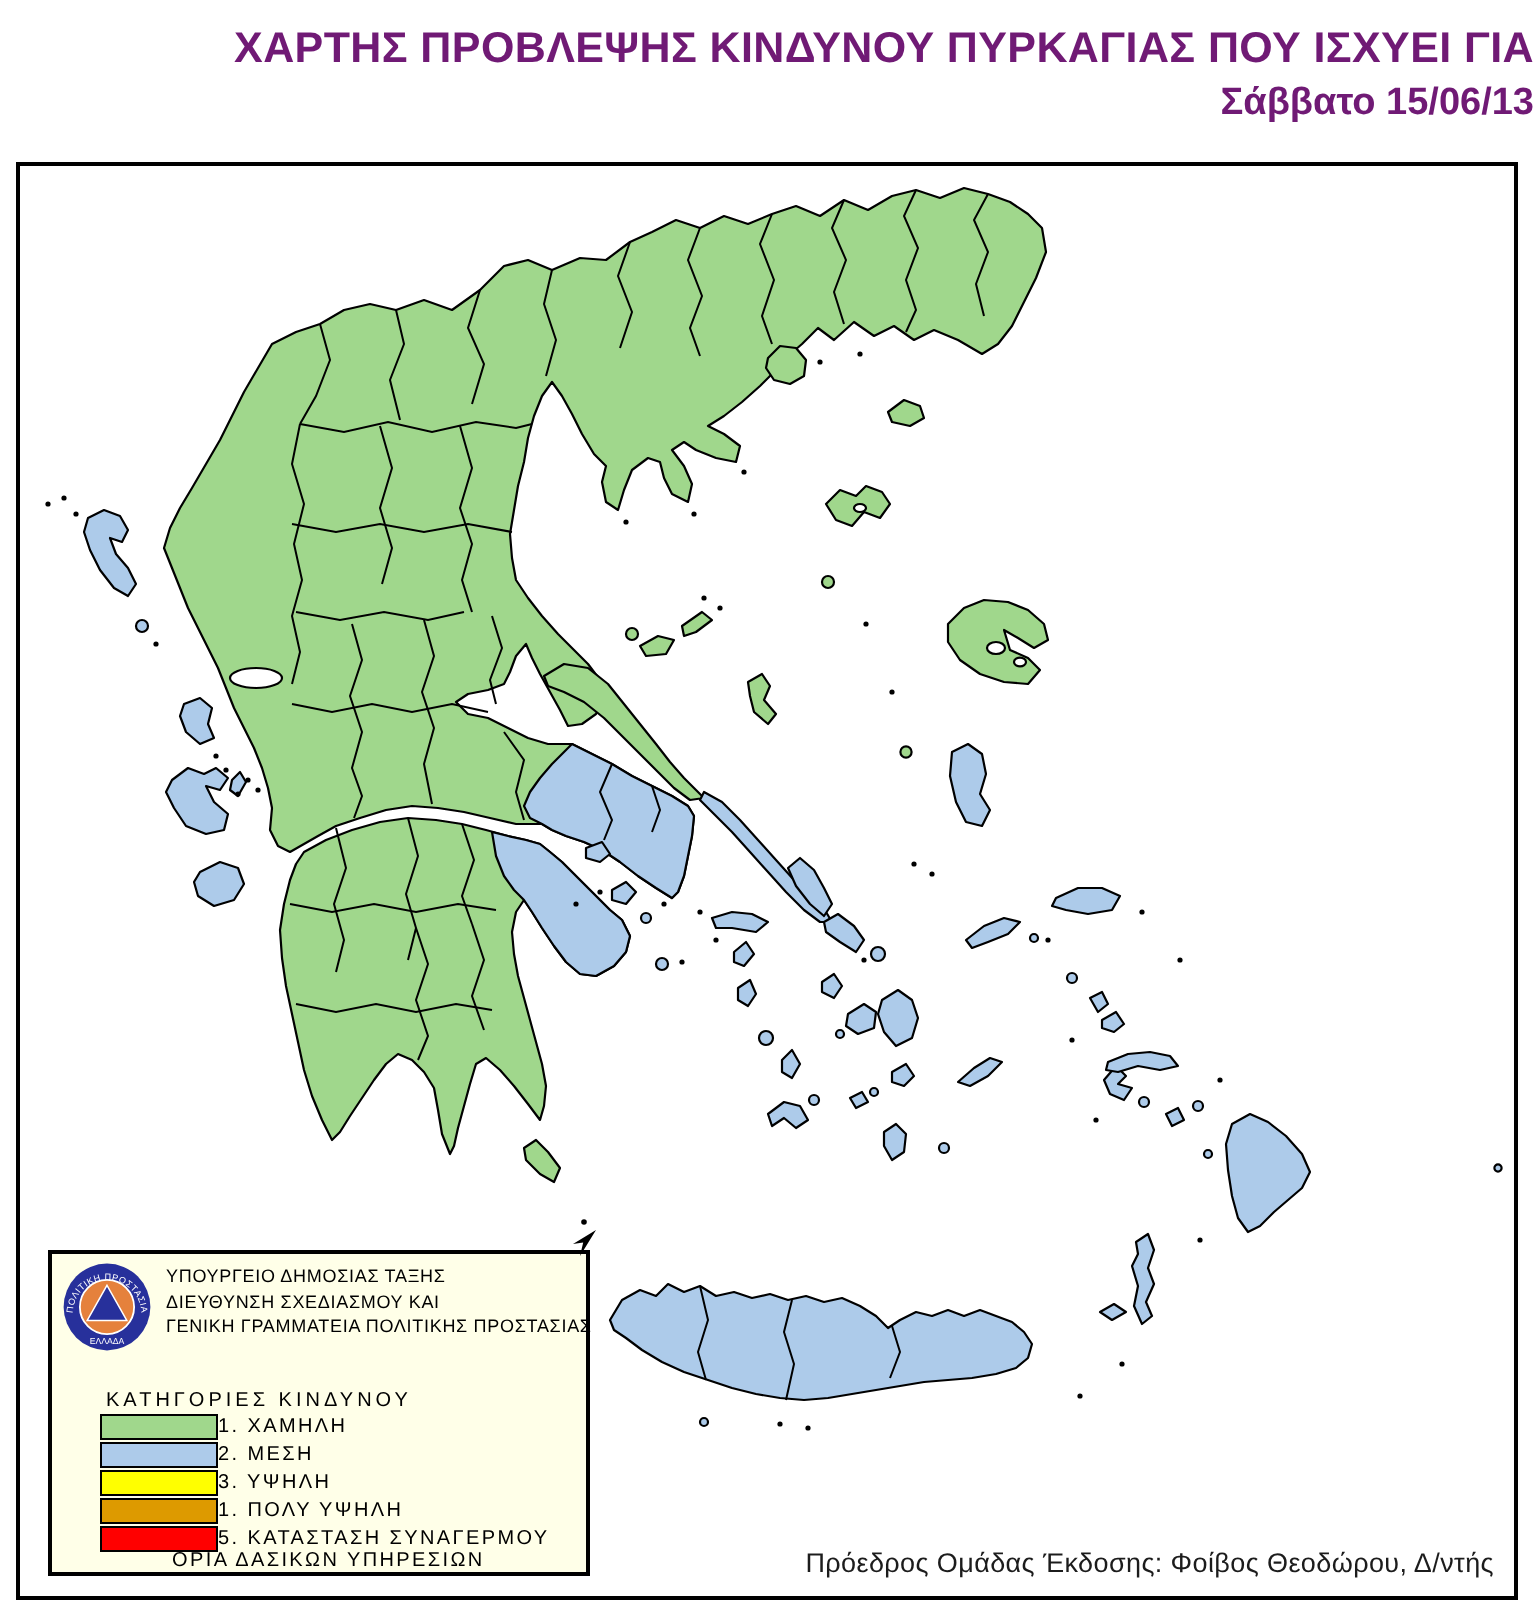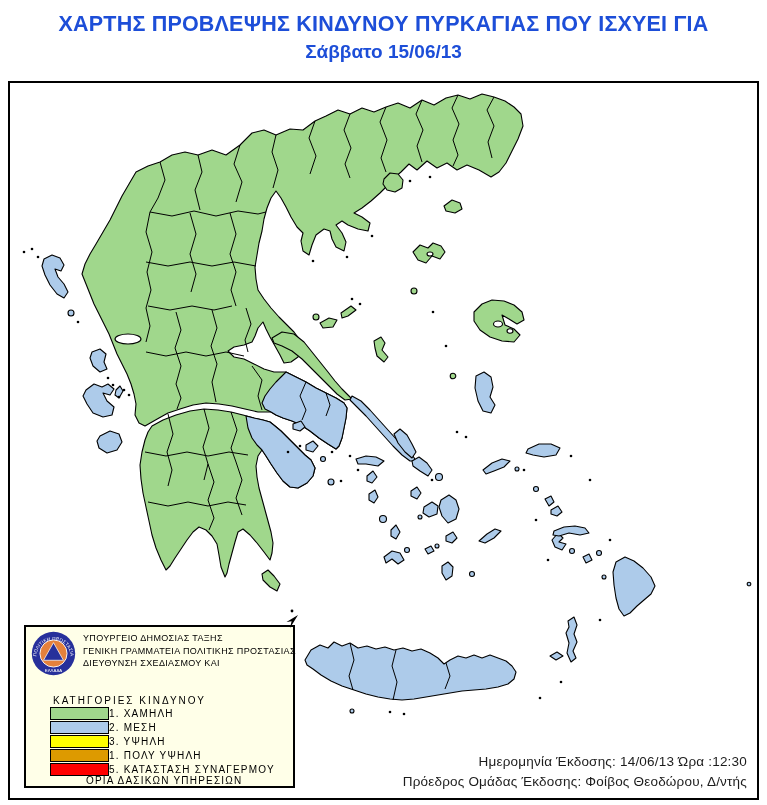--- a/index.html
+++ b/index.html
@@ -1,18 +1,18 @@
 <!DOCTYPE html>
 <html><head>
 <meta charset="utf-8">
 <style>
   html,body{margin:0;padding:0;background:#fff;}
   body{width:767px;height:805px;overflow:hidden;font-family:"Liberation Sans",sans-serif;position:relative;}
   .page{position:absolute;inset:0;background:#fff;}
-  .title-block{position:absolute;top:12px;left:0;width:767px;text-align:center;color:#1d4ed8;}
+  .title-block{position:absolute;top:12px;left:0;width:767px;text-align:right;color:#701a75;}
   .title{font-size:21.5px;font-weight:700;letter-spacing:.2px;}
   .subtitle{font-size:19px;font-weight:700;margin-top:4px;}
   .map-frame{position:absolute;left:8px;top:81px;width:747px;height:715px;border:2px solid #000;background:#fff;}
   .map-frame svg.geo{position:absolute;left:0;top:0;width:747px;height:715px;}
   .legend{position:absolute;left:14px;top:542px;width:271px;height:163px;background:#FFFFE8;border:2px solid #000;box-sizing:border-box;z-index:5;}
   .logo{position:absolute;left:4px;top:3px;width:47px;height:47px;}
   .agency{position:absolute;left:57px;top:5px;width:210px;font-size:9px;line-height:12.6px;letter-spacing:.35px;color:#000;white-space:nowrap;}
   .legend-heading{position:absolute;left:27px;top:68px;font-size:10px;letter-spacing:2px;color:#000;}
   .lrow{position:absolute;left:24px;height:13px;display:flex;align-items:center;}
   .swatch{width:57px;height:11px;border:1px solid #000;display:inline-block;}
@@ -188,22 +188,22 @@
             <path id="logo-arc" d="M7,30 A19,19 0 1 1 45,30"></path>
           </defs>
         <text font-size="5" fill="#FFFFFF" letter-spacing="0.3">
           <textPath href="#logo-arc" startOffset="50%" text-anchor="middle">ΠΟΛΙΤΙΚΗ ΠΡΟΣΤΑΣΙΑ</textPath>
         </text>
         <text x="26" y="46.5" font-size="4.8" fill="#FFFFFF" text-anchor="middle">ΕΛΛΑΔΑ</text>
       </svg>
 
       <div class="agency">
         <div>ΥΠΟΥΡΓΕΙΟ ΔΗΜΟΣΙΑΣ ΤΑΞΗΣ</div>
+        <div>ΔΙΕΥΘΥΝΣΗ ΣΧΕΔΙΑΣΜΟΥ ΚΑΙ</div>
         <div>ΓΕΝΙΚΗ ΓΡΑΜΜΑΤΕΙΑ ΠΟΛΙΤΙΚΗΣ ΠΡΟΣΤΑΣΙΑΣ</div>
-        <div>ΔΙΕΥΘΥΝΣΗ ΣΧΕΔΙΑΣΜΟΥ ΚΑΙ</div>
       </div>
 
       <div class="legend-heading">ΚΑΤΗΓΟΡΙΕΣ ΚΙΝΔΥΝΟΥ</div>
 
       <div class="lrow" style="top:80px">
         <span class="swatch" style="background-color: rgb(160, 215, 140);"></span>
         <span class="llabel">1. ΧΑΜΗΛΗ</span>
       </div>
       <div class="lrow" style="top:94px">
         <span class="swatch" style="background-color: rgb(173, 203, 234);"></span>
@@ -222,21 +222,20 @@
         <span class="llabel">5. ΚΑΤΑΣΤΑΣΗ ΣΥΝΑΓΕΡΜΟΥ</span>
       </div>
 
       <div class="sep-row">
         <span class="sepline"></span>
         <span class="seplabel">ΟΡΙΑ ΔΑΣΙΚΩΝ ΥΠΗΡΕΣΙΩΝ</span>
       </div>
     </div>
 
     <div class="footer">
-      <div>Ημερομηνία Έκδοσης: 14/06/13  Ώρα :12:30</div>
       <div>Πρόεδρος Ομάδας Έκδοσης: Φοίβος Θεοδώρου, Δ/ντής</div>
     </div>
 
     <svg class="cursor" width="16" height="22" viewBox="0 0 16 22">
       <circle cx="6" cy="3" r="1.4" fill="#000"></circle>
       <path d="M12,7 L4,20 L5.6,13.2 L0.5,14 Z" fill="#000"></path>
     </svg>
 
   </div>
 </div>

